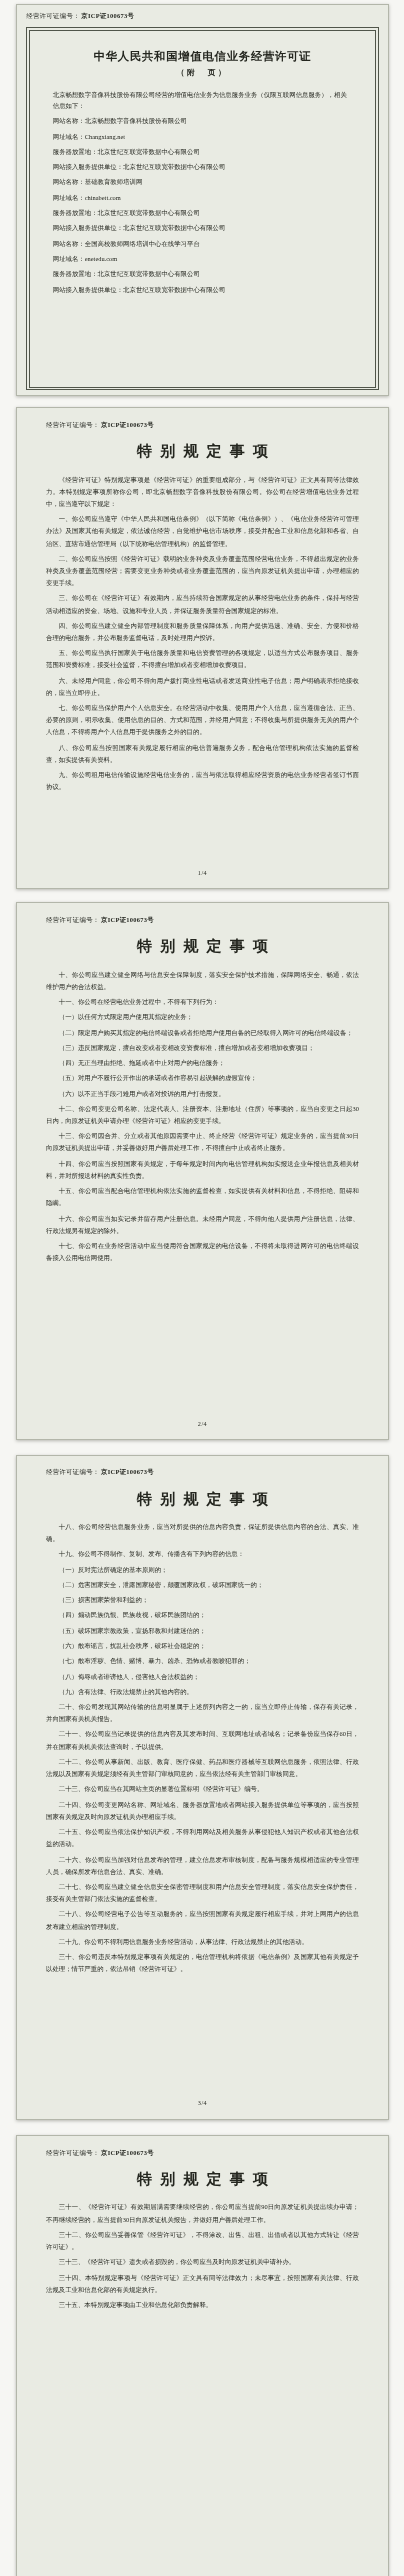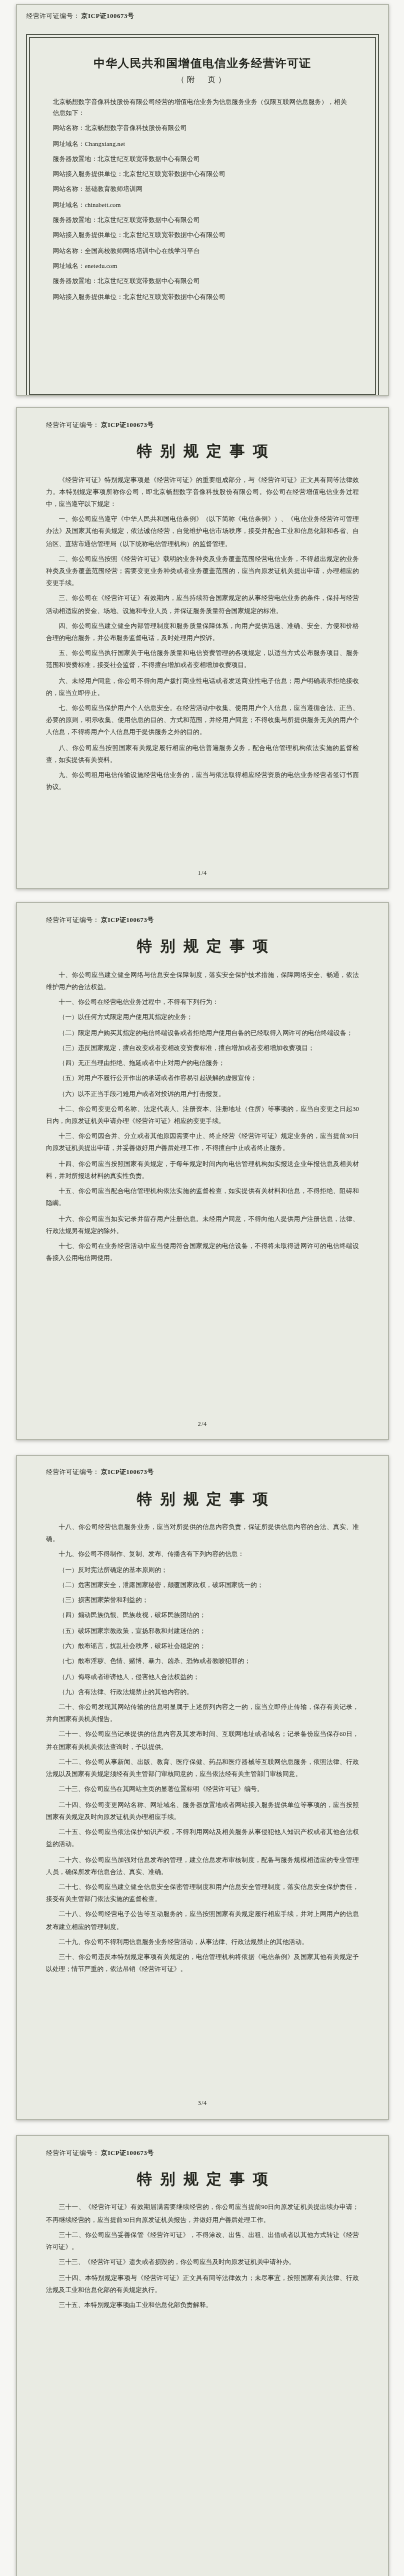--- a/index.html
+++ b/index.html
@@ -24,30 +24,30 @@
   .cover { height: 392px; margin-bottom: 11.3px; padding: 7.2px 9.3px; }
   .prov  { padding: 12.4px 29px 0; }
   .p2 { height: 482px;  margin-bottom: 13px; }
   .p3 { height: 538px; margin-bottom: 14.4px; }
   .p4 { height: 665px; margin-bottom: 15.5px; }
   .p5 { height: 732px; }
 
   .page-header { font-size: 6.4px; letter-spacing: 0.3px; color: #1f211b; }
   .page-header .num { margin-left: 1.5px; font-weight: 600; }
 
-  .frame-outer { border: 0.5px solid #50554a; padding: 1.5px; height: 363px; margin-top: 13px; }
+  .frame-outer { border: 0.5px solid #50554a; padding: 1.5px; height: 363px; margin-top: 6px; }
   .frame-inner { border: 1px solid #50554a; height: 100%; padding: 12.4px 23px; }
 
   .cover-title {
     margin: 6.2px 0 4.1px; text-align: center;
     font-size: 11.3px; font-weight: 700; letter-spacing: 0.8px;
   }
   .cover-subtitle {
     margin: 0 0 10.3px; text-align: center;
-    font-size: 7.7px; font-weight: 400; letter-spacing: 2.6px;
+    font-size: 7.7px; font-weight: 700; letter-spacing: 2.6px;
   }
   .cover-line { margin: 0 0 4.1px; font-size: 6.4px; line-height: 1.75; }
 
   .prov-title {
     margin: 12.4px 0 12.4px; text-align: center;
     font-size: 15px; font-weight: 700;
     letter-spacing: 8.2px; text-indent: 8.2px;
   }
   .para {
     margin: 0 0 3.1px; font-size: 6.4px; line-height: 1.9;

